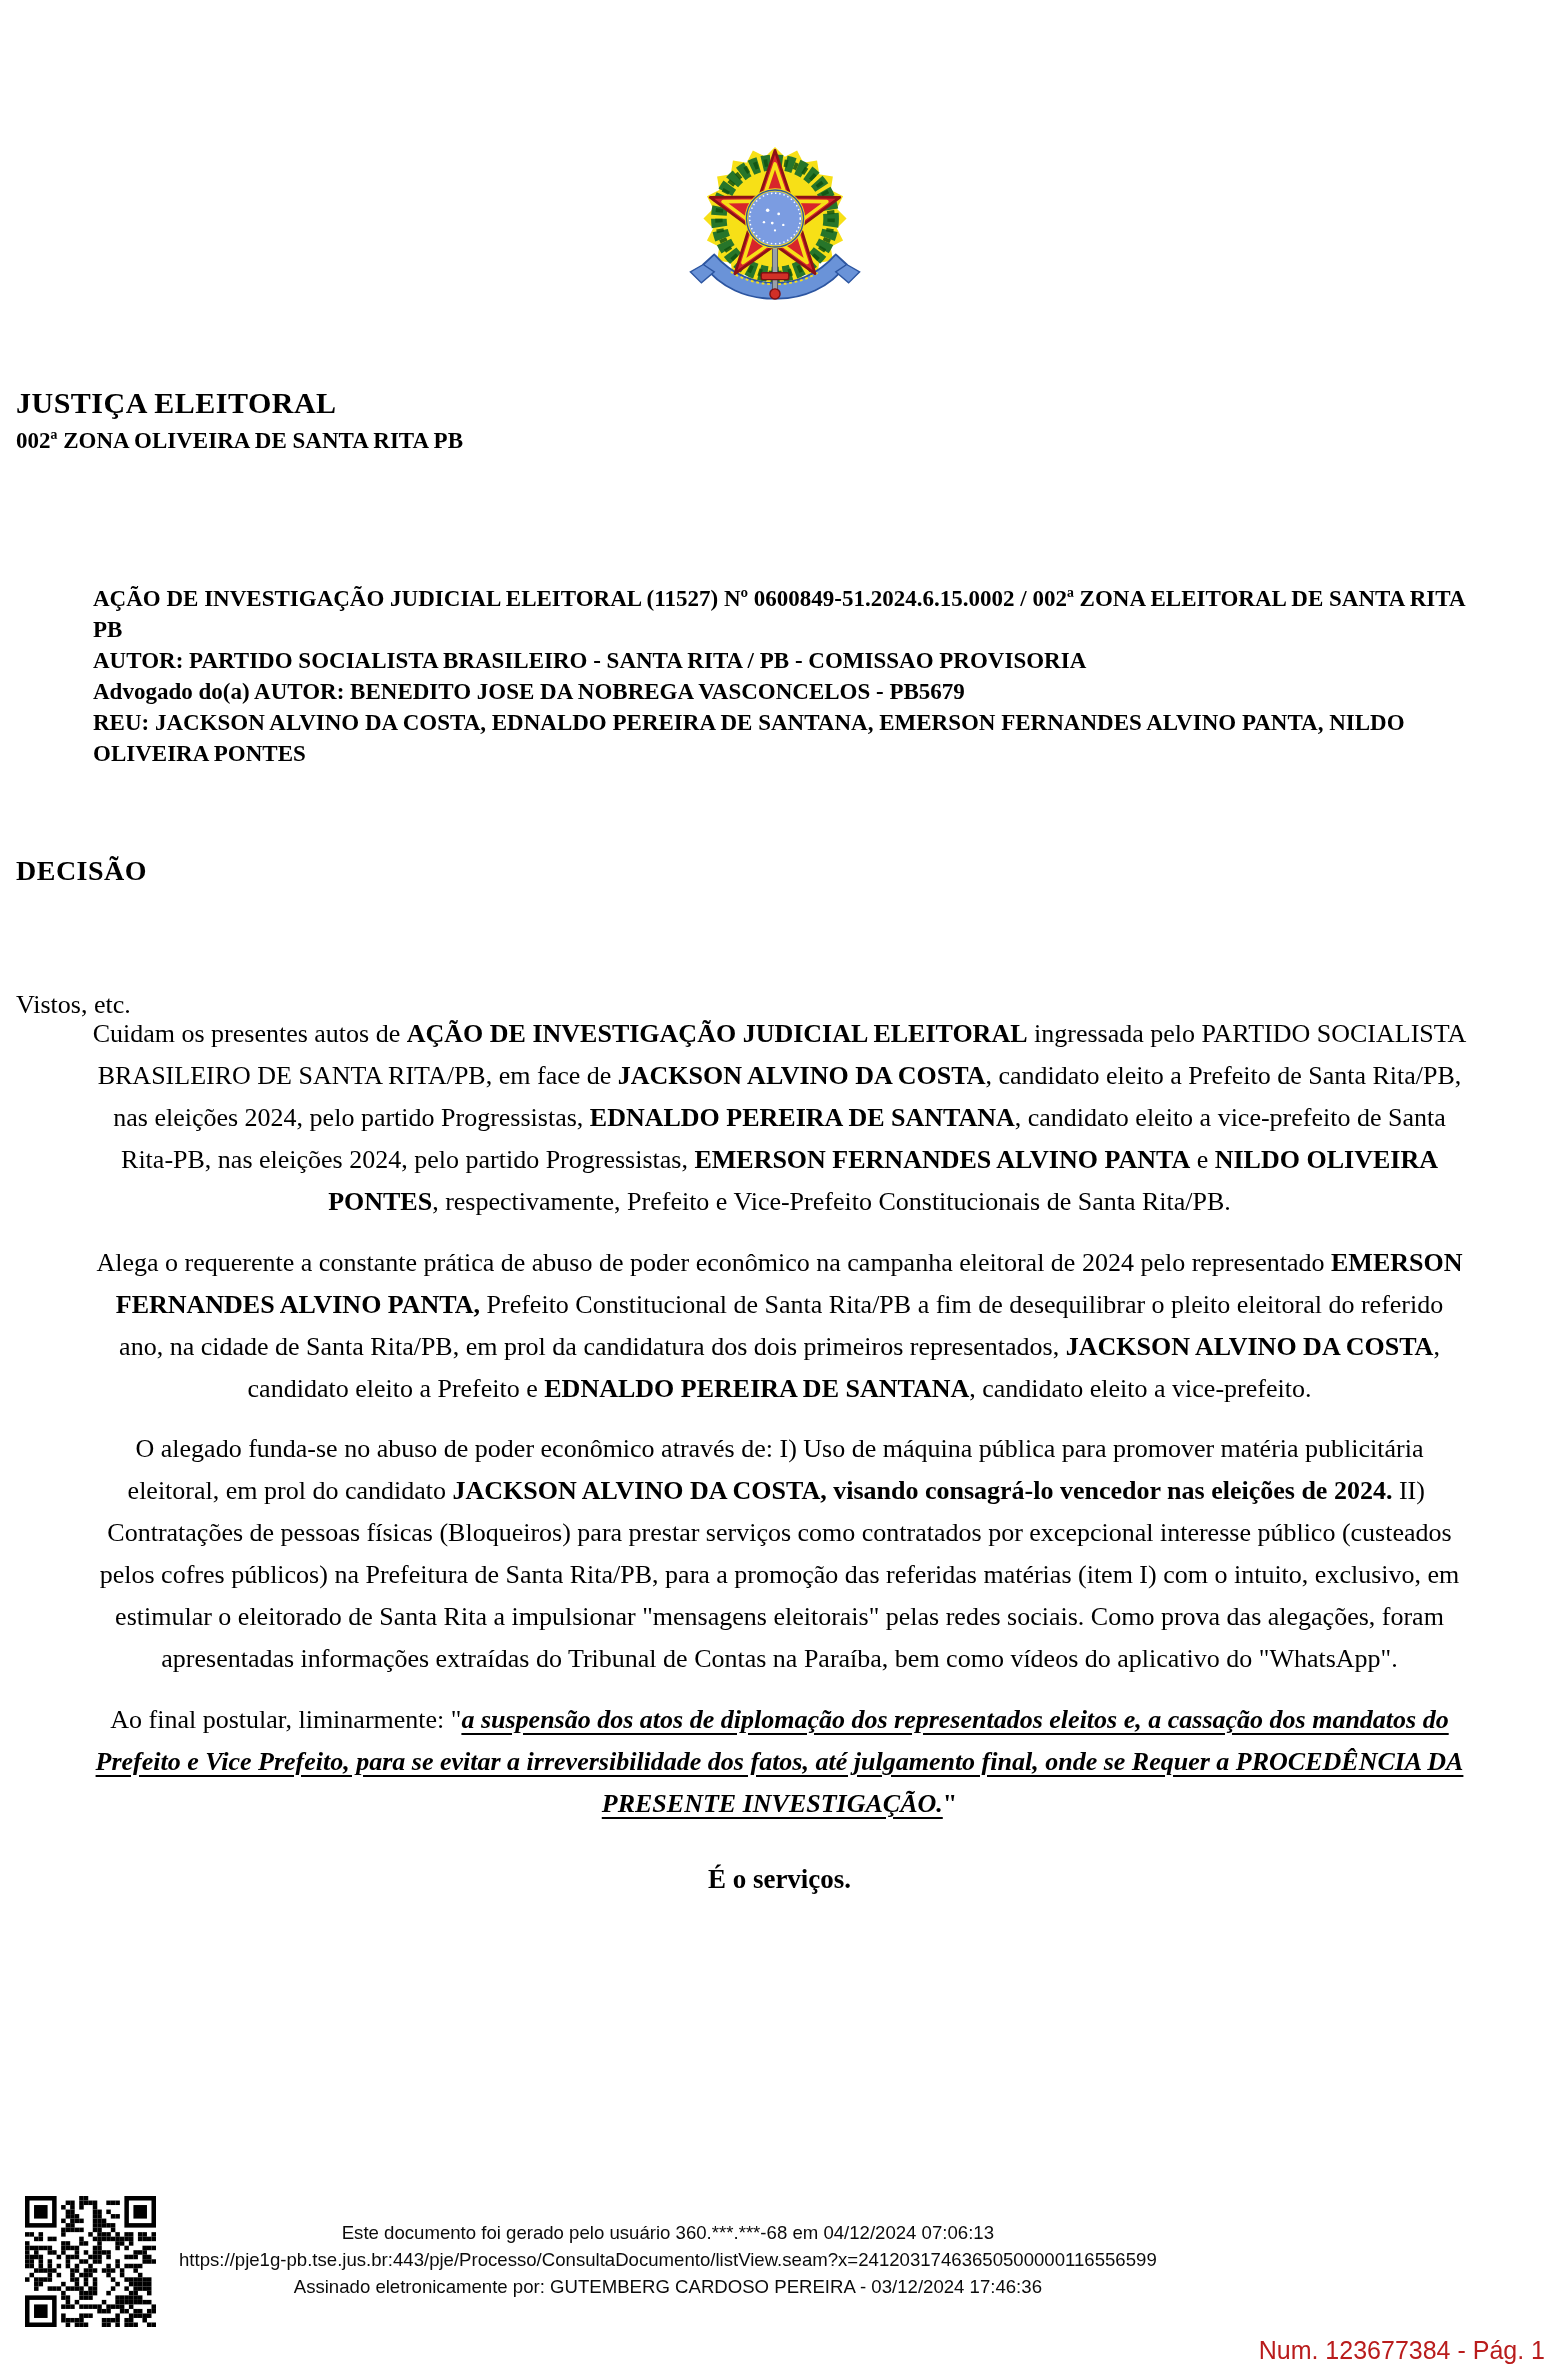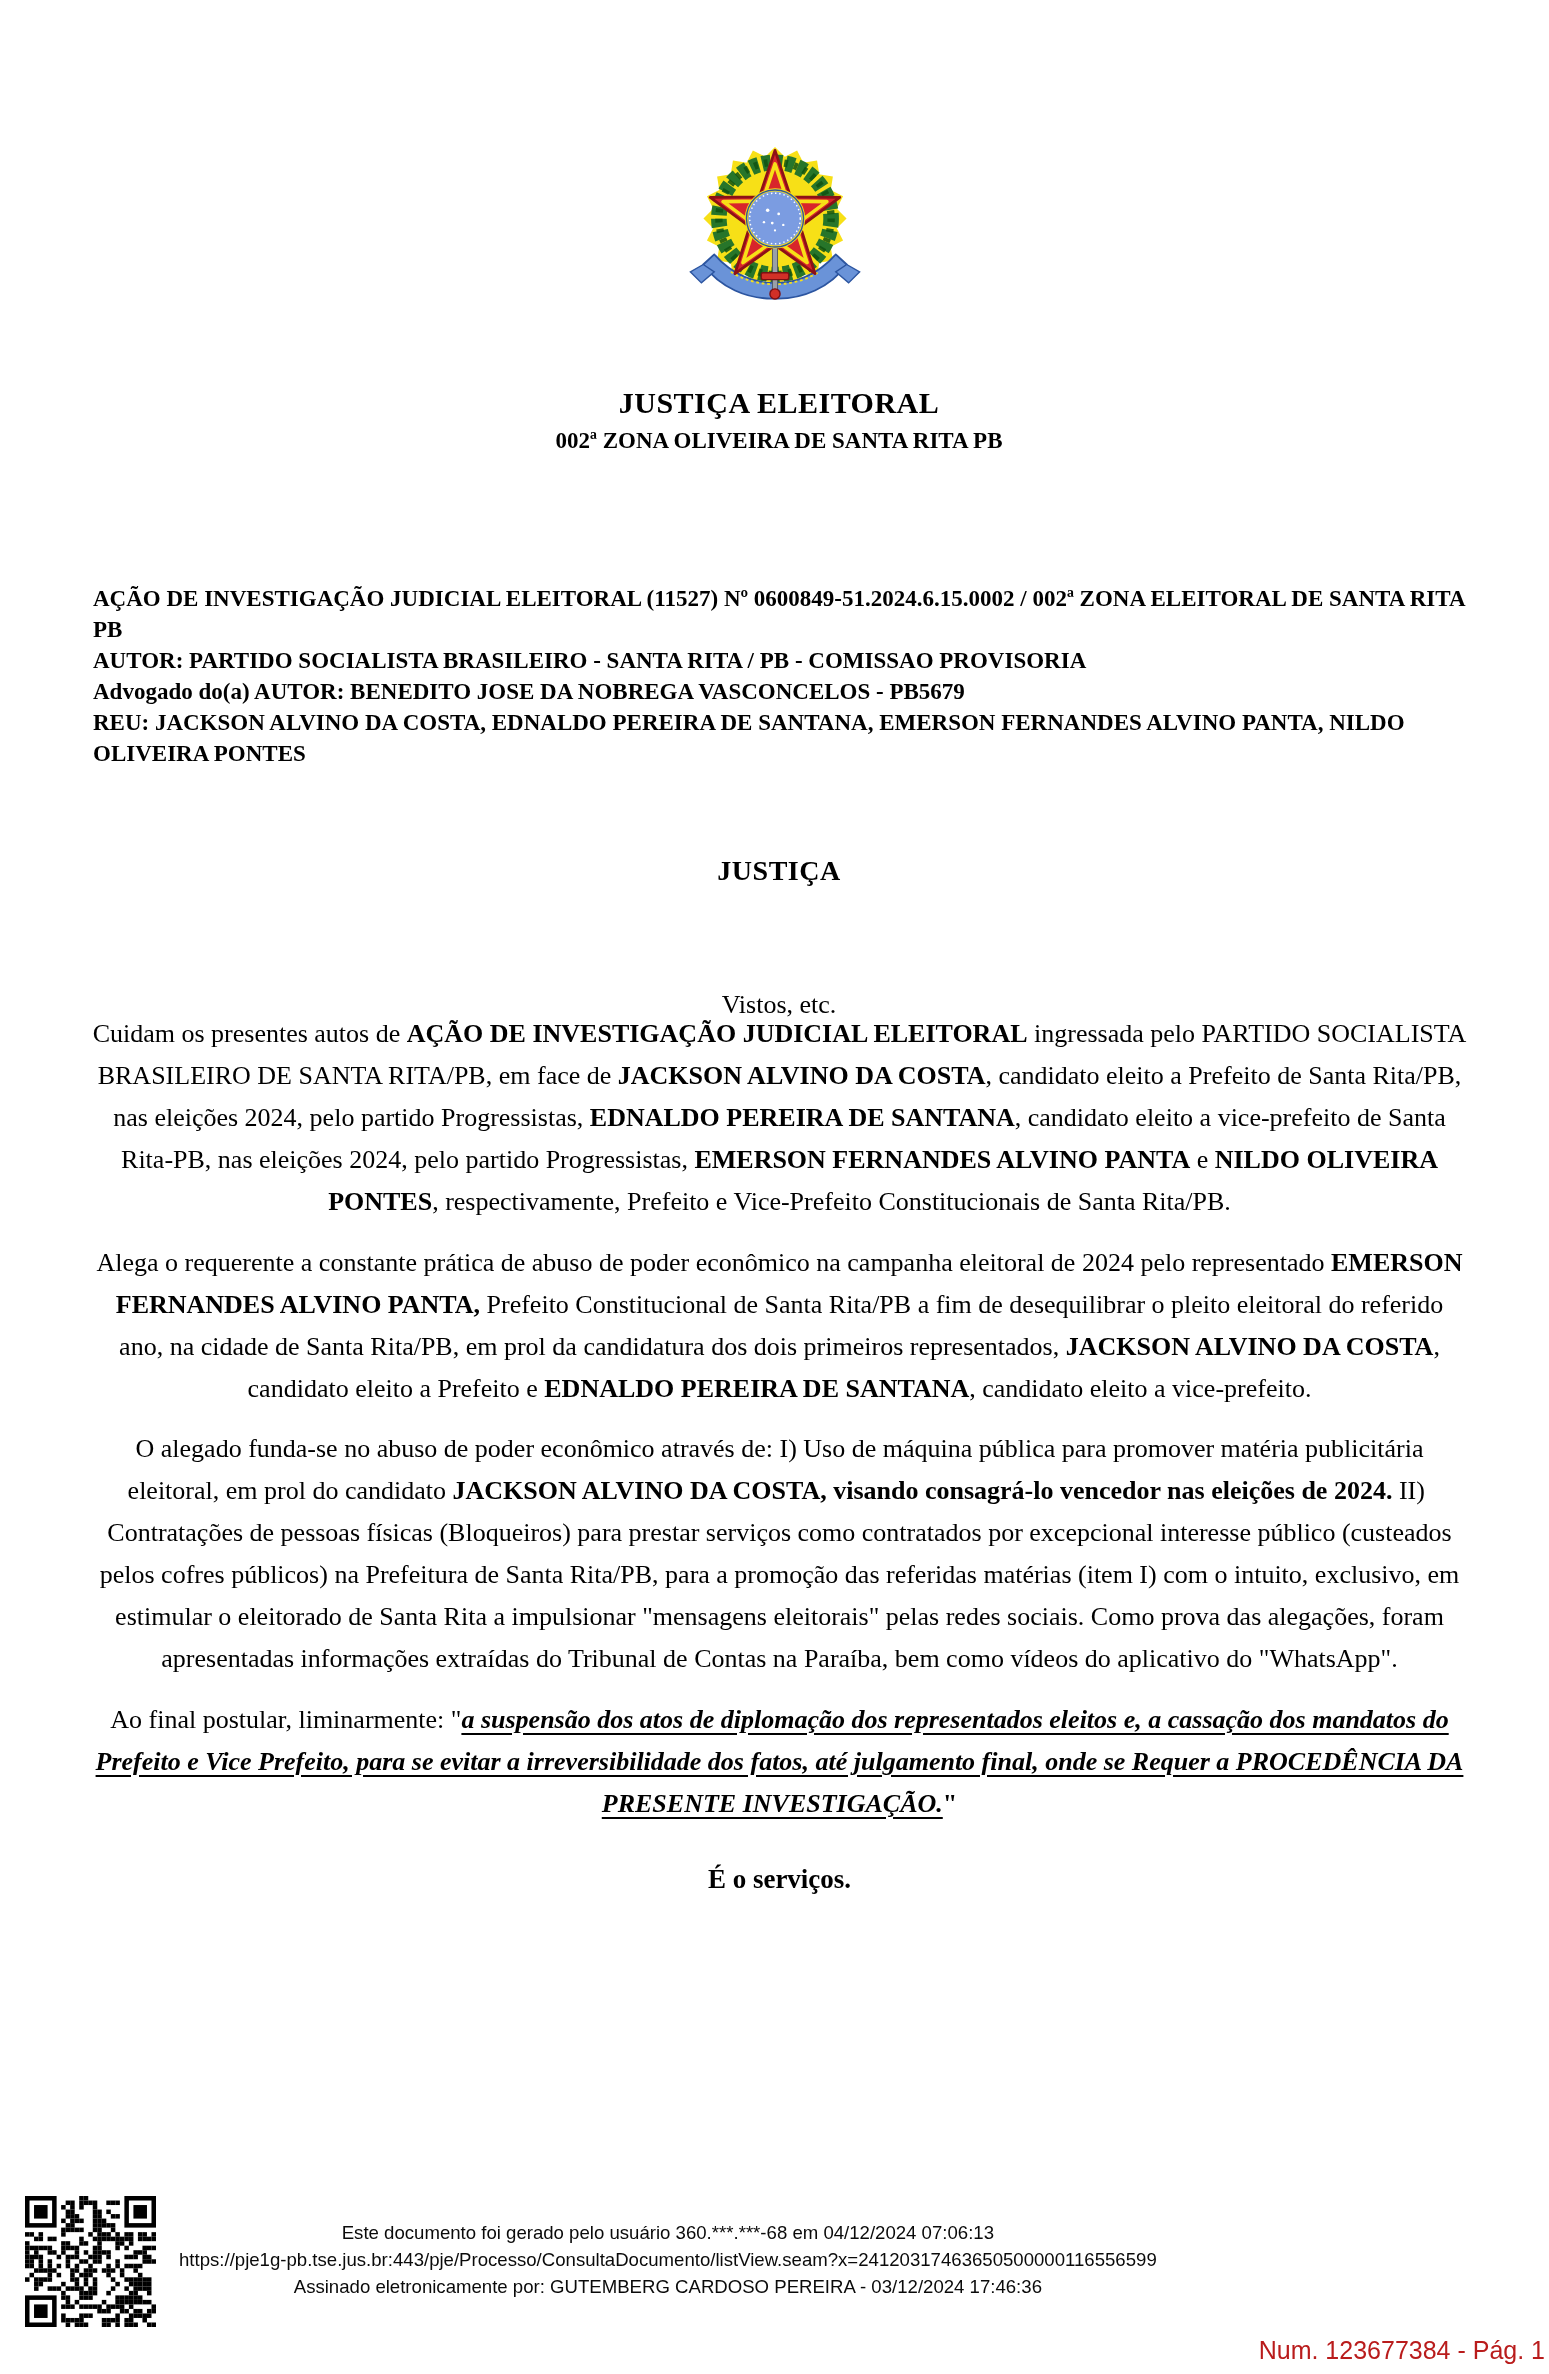--- a/index.html
+++ b/index.html
@@ -5,21 +5,21 @@
   html,body{margin:0;padding:0;background:#ffffff;}
   .page{
     position:relative;
     width:1550px;
     height:2375px;
     background:#ffffff;
     overflow:hidden;
     font-family:"Liberation Serif", serif;
     color:#000;
   }
-  .center-abs{position:absolute;left:8px;right:0;text-align:center;}
+  .center-abs{position:absolute;left:16px;right:0;text-align:left;}
   .emblem{position:absolute;top:135px;left:50%;transform:translateX(-50%);width:184px;height:178px;}
   .doc-title{top:386px;font-size:30px;font-weight:bold;letter-spacing:0.5px;}
   .doc-subtitle{top:428px;font-size:23px;font-weight:bold;}
   .case-block{
     position:absolute;top:583px;left:93px;width:1377px;
     font-size:23px;font-weight:bold;line-height:31px;text-align:left;
   }
   .decision-heading{top:855px;font-size:28px;font-weight:bold;letter-spacing:0.5px;}
   .salutation{top:990px;font-size:26px;}
   .body-flow{
@@ -93,21 +93,21 @@
   <div class="center-abs doc-title">JUSTIÇA ELEITORAL</div>
   <div class="center-abs doc-subtitle">002ª ZONA OLIVEIRA DE SANTA RITA PB</div>
 
   <div class="case-block">
     <div>AÇÃO DE INVESTIGAÇÃO JUDICIAL ELEITORAL (11527) Nº 0600849-51.2024.6.15.0002 / 002ª ZONA ELEITORAL DE SANTA RITA PB</div>
     <div>AUTOR: PARTIDO SOCIALISTA BRASILEIRO - SANTA RITA / PB - COMISSAO PROVISORIA</div>
     <div>Advogado do(a) AUTOR: BENEDITO JOSE DA NOBREGA VASCONCELOS - PB5679</div>
     <div>REU: JACKSON ALVINO DA COSTA, EDNALDO PEREIRA DE SANTANA, EMERSON FERNANDES ALVINO PANTA, NILDO OLIVEIRA PONTES</div>
   </div>
 
-  <div class="center-abs decision-heading">JUSTIÇA</div>
+  <div class="center-abs decision-heading">DECISÃO</div>
   <div class="center-abs salutation">Vistos, etc.</div>
 
   <div class="body-flow">
     <p><span>Cuidam os presentes autos de </span><span class="b">AÇÃO DE INVESTIGAÇÃO JUDICIAL ELEITORAL</span><span> ingressada pelo PARTIDO SOCIALISTA BRASILEIRO DE SANTA RITA/PB, em face de </span><span class="b">JACKSON ALVINO DA COSTA</span><span>, candidato eleito a Prefeito de Santa Rita/PB, nas eleições 2024, pelo partido Progressistas, </span><span class="b">EDNALDO PEREIRA DE SANTANA</span><span>, candidato eleito a vice-prefeito de Santa Rita-PB, nas eleições 2024, pelo partido Progressistas, </span><span class="b">EMERSON FERNANDES ALVINO PANTA</span><span> e </span><span class="b">NILDO OLIVEIRA PONTES</span><span>, respectivamente, Prefeito e Vice-Prefeito Constitucionais de Santa Rita/PB.</span></p>
 
     <p><span>Alega o requerente a constante prática de abuso de poder econômico na campanha eleitoral de 2024 pelo representado </span><span class="b">EMERSON FERNANDES ALVINO PANTA,</span><span> Prefeito Constitucional de Santa Rita/PB a fim de desequilibrar o pleito eleitoral do referido ano, na cidade de Santa Rita/PB, em prol da candidatura dos dois primeiros representados, </span><span class="b">JACKSON ALVINO DA COSTA</span><span>, candidato eleito a Prefeito e </span><span class="b">EDNALDO PEREIRA DE SANTANA</span><span>, candidato eleito a vice-prefeito.</span></p>
 
     <p><span>O alegado funda-se no abuso de poder econômico através de: I) Uso de máquina pública para promover matéria publicitária eleitoral, em prol do candidato </span><span class="b">JACKSON ALVINO DA COSTA, visando consagrá-lo vencedor nas eleições de 2024.</span><span> II)&nbsp; Contratações de pessoas físicas (Bloqueiros) para prestar serviços como contratados por excepcional interesse público (custeados pelos cofres públicos) na Prefeitura de Santa Rita/PB, para a promoção das referidas matérias (item I) com o intuito, exclusivo, em estimular o eleitorado de Santa Rita a impulsionar "mensagens eleitorais" pelas redes sociais. Como prova das alegações, foram apresentadas informações extraídas do Tribunal de Contas na Paraíba, bem como vídeos do aplicativo do "WhatsApp".</span></p>
 
     <p><span>Ao final postular, liminarmente: "</span><span class="biu">a suspensão dos atos de diplomação dos representados eleitos e, a cassação dos mandatos do Prefeito e Vice Prefeito, para se evitar a irreversibilidade dos fatos, até julgamento final, onde se Requer a PROCEDÊNCIA DA PRESENTE INVESTIGAÇÃO.</span><span class="b">"</span></p>

